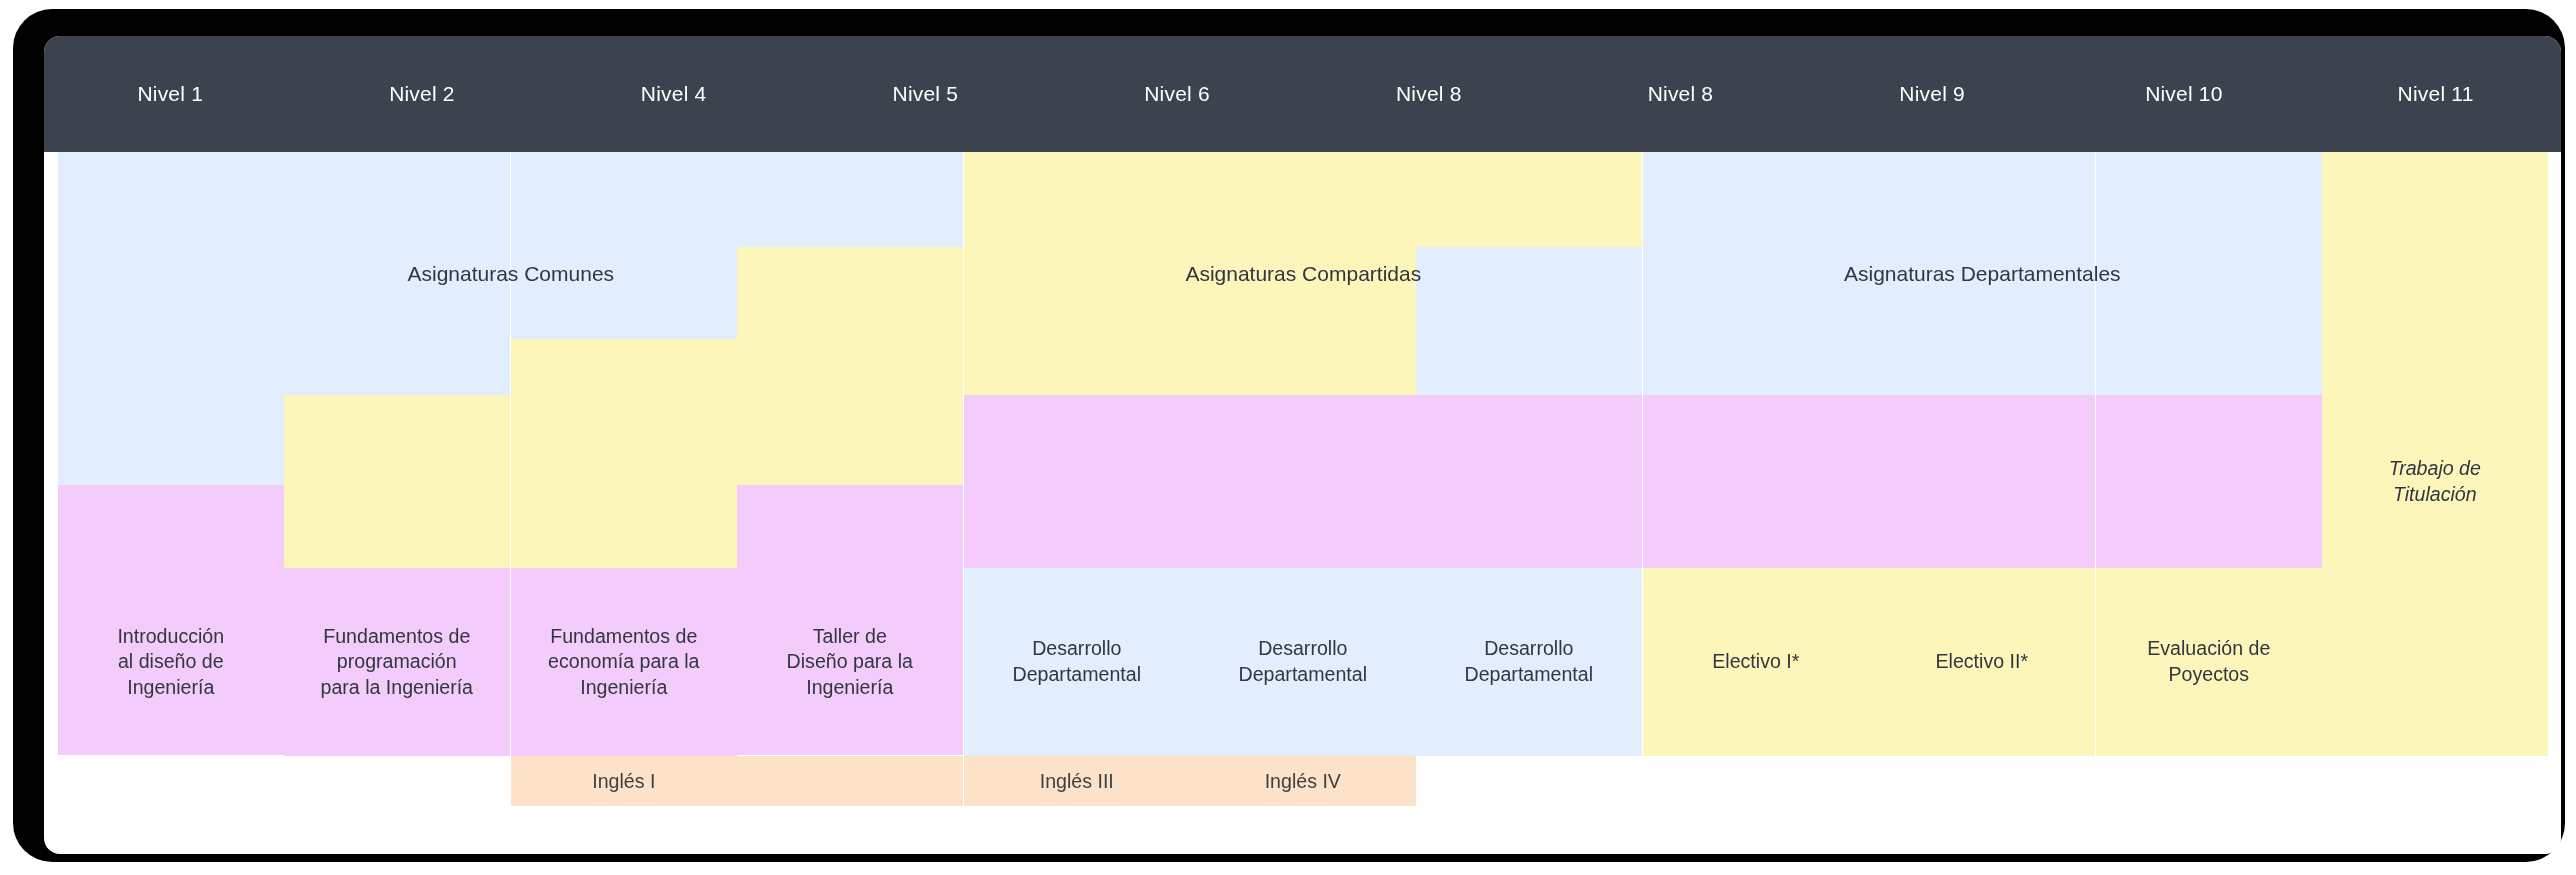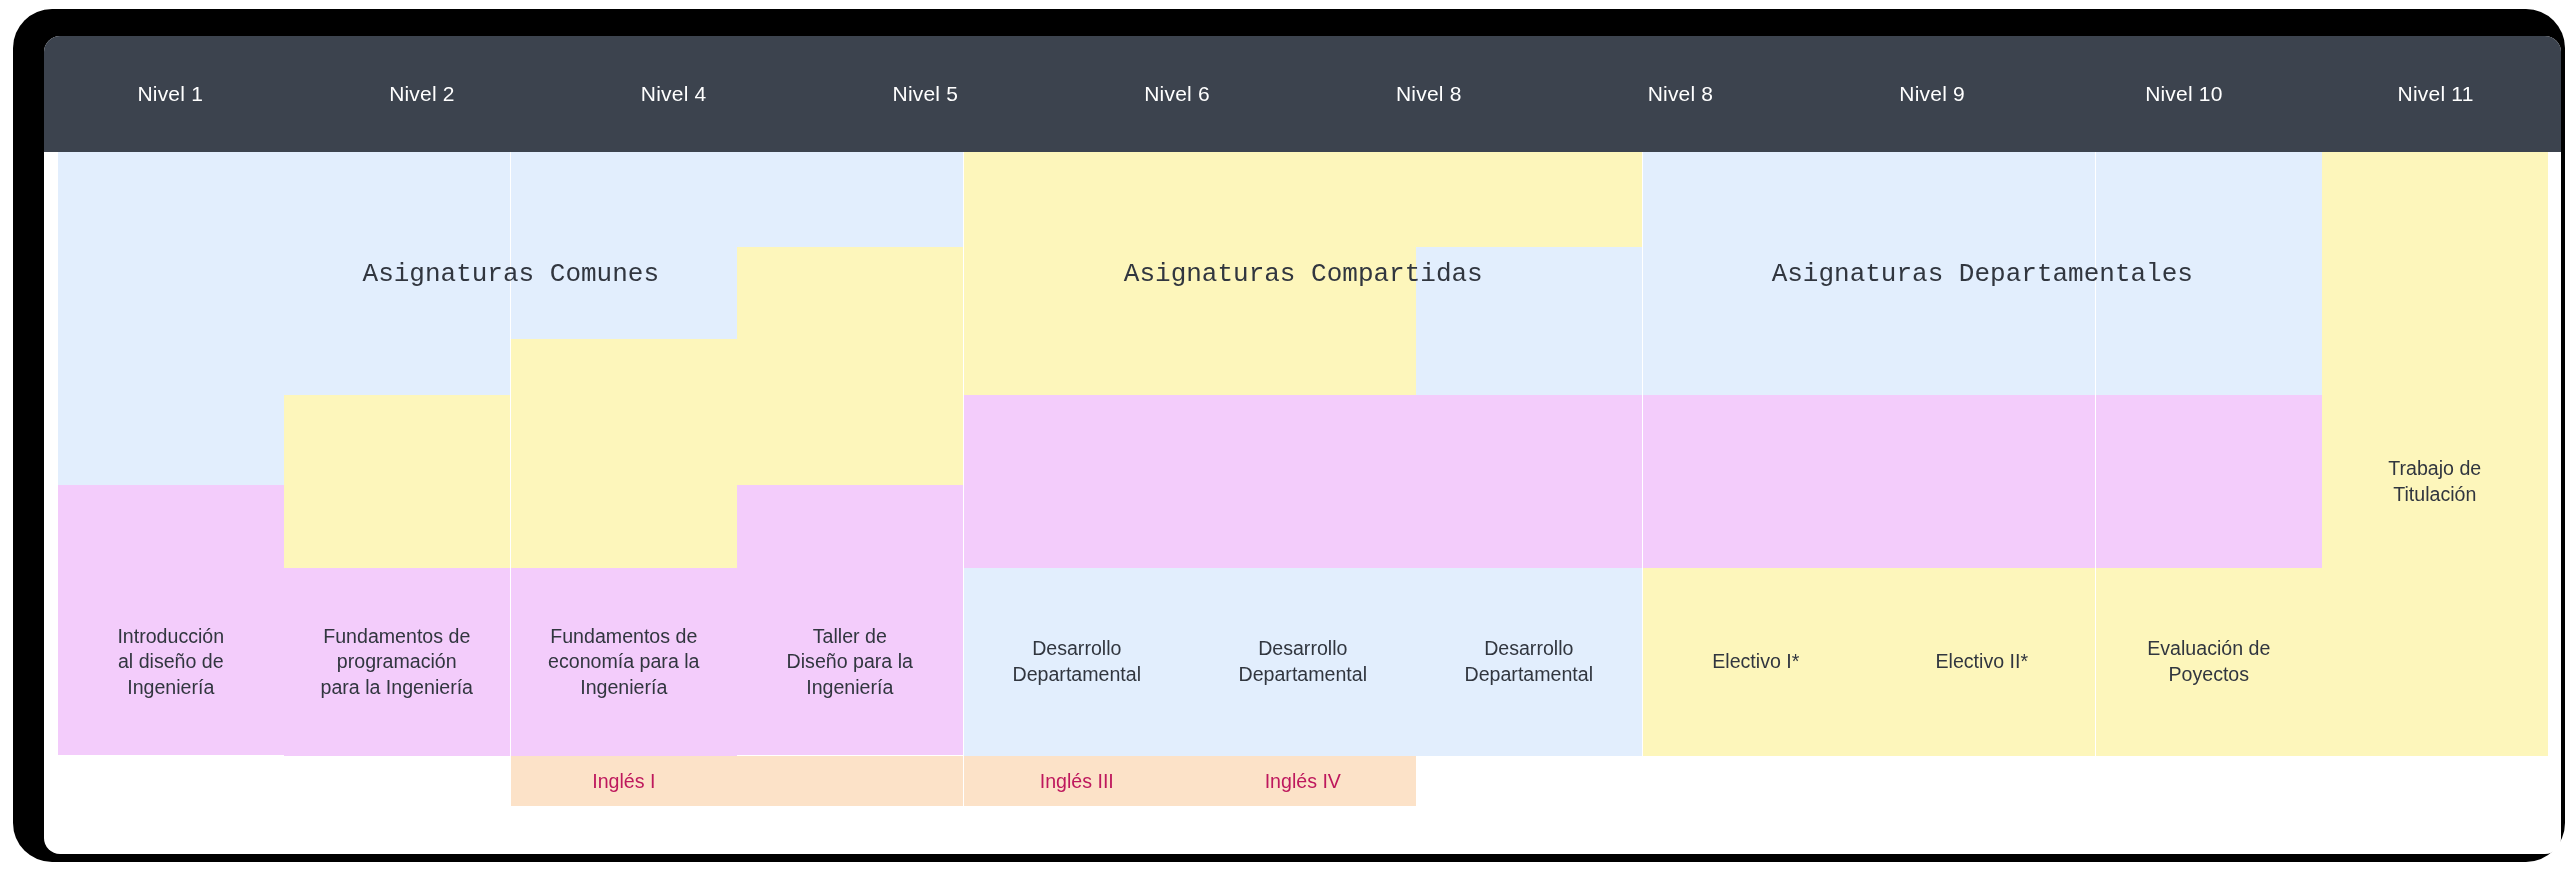--- a/index.html
+++ b/index.html
@@ -82,24 +82,23 @@
     width: 100%;
   }
 
   
   .group-label {
     position: absolute;
     display: flex;
     align-items: center;
     justify-content: center;
     color: #31363f;
-    font-size: 26px;
+    font-size: 21px;
     pointer-events: none;
     white-space: nowrap;
-    font-family: Liberation Mono, monospace;
   }
 
   
   .course-label {
     position: absolute;
     display: flex;
     align-items: center;
     justify-content: center;
     text-align: center;
     color: #31363f;
@@ -109,35 +108,36 @@
     box-sizing: border-box;
     pointer-events: none;
   }
 
   .ingles-label {
     position: absolute;
     display: flex;
     align-items: center;
     justify-content: center;
     text-align: center;
-    color: #be185d;
+    color: #404040;
     font-size: 19.6px;
     pointer-events: none;
   }
 
   .titulacion-label {
     position: absolute;
     display: flex;
     align-items: center;
     justify-content: center;
     text-align: center;
     color: #31363f;
     font-size: 19.6px;
     line-height: 1.32;
     pointer-events: none;
+    font-style: italic;
   }
 </style>
 </head>
 <body>
 
 <div id="frame">
   <div id="card">
 
     <div id="header">
       <div class="nivel-cell">

